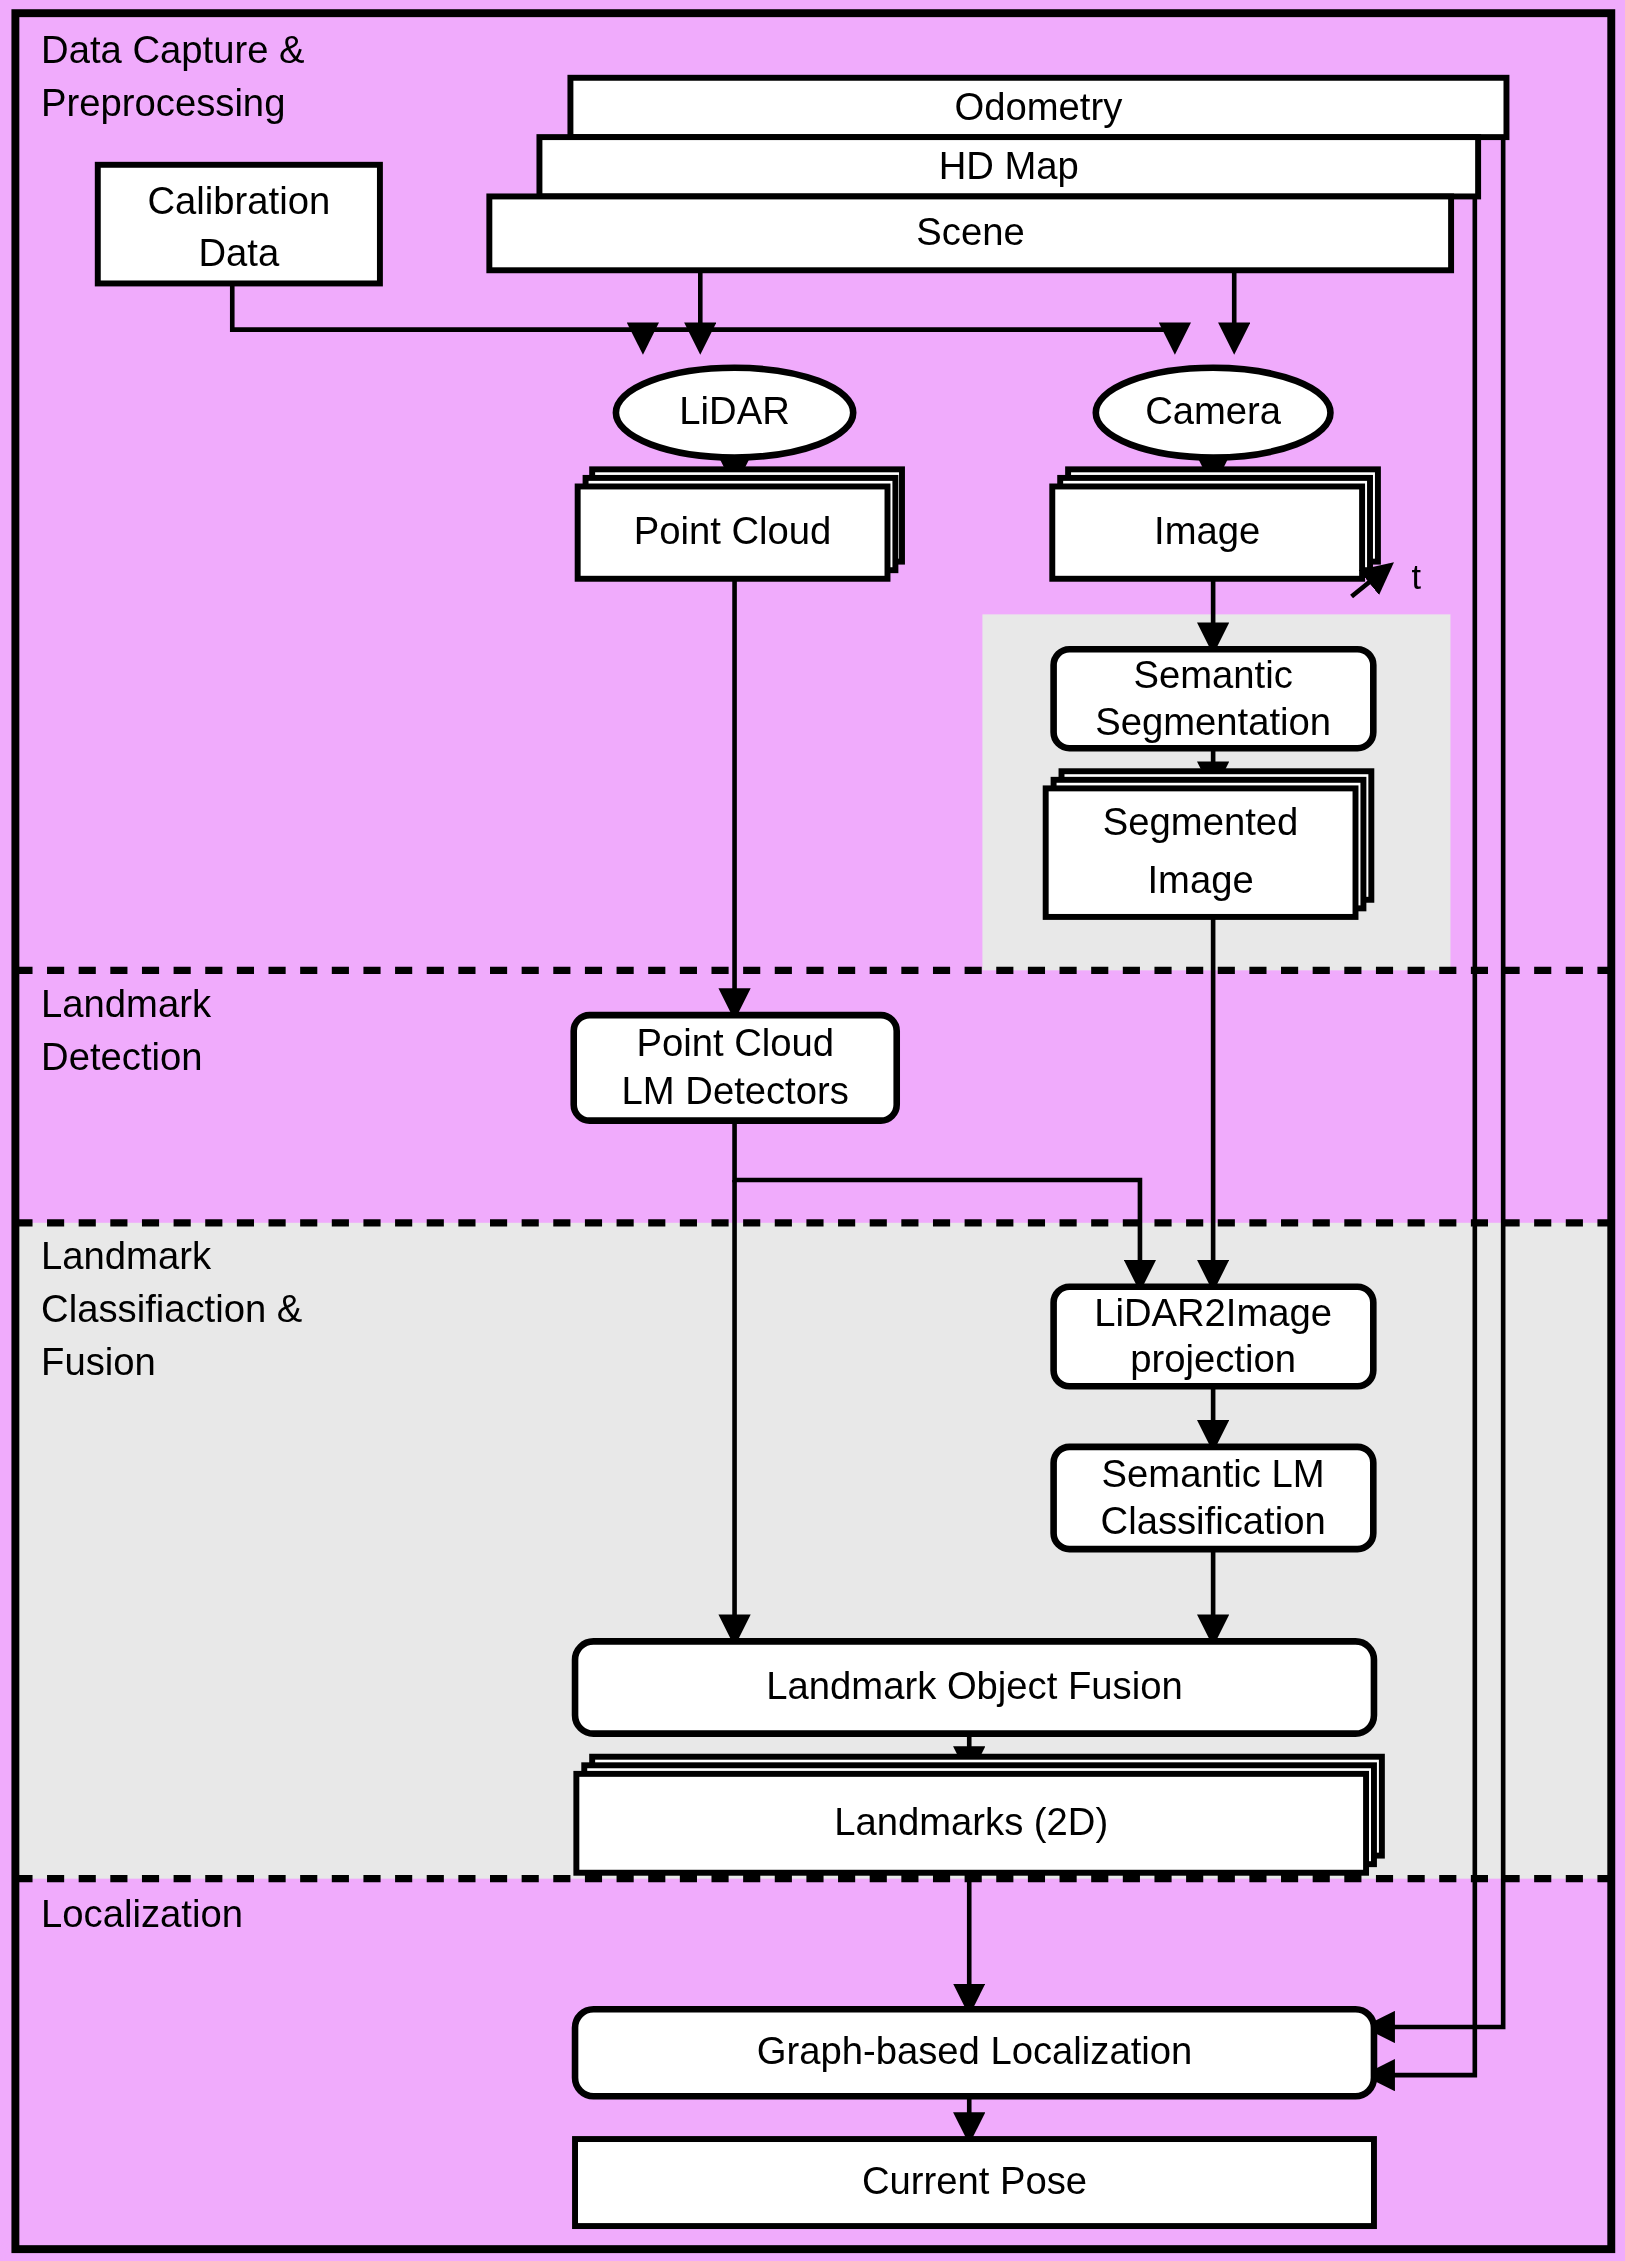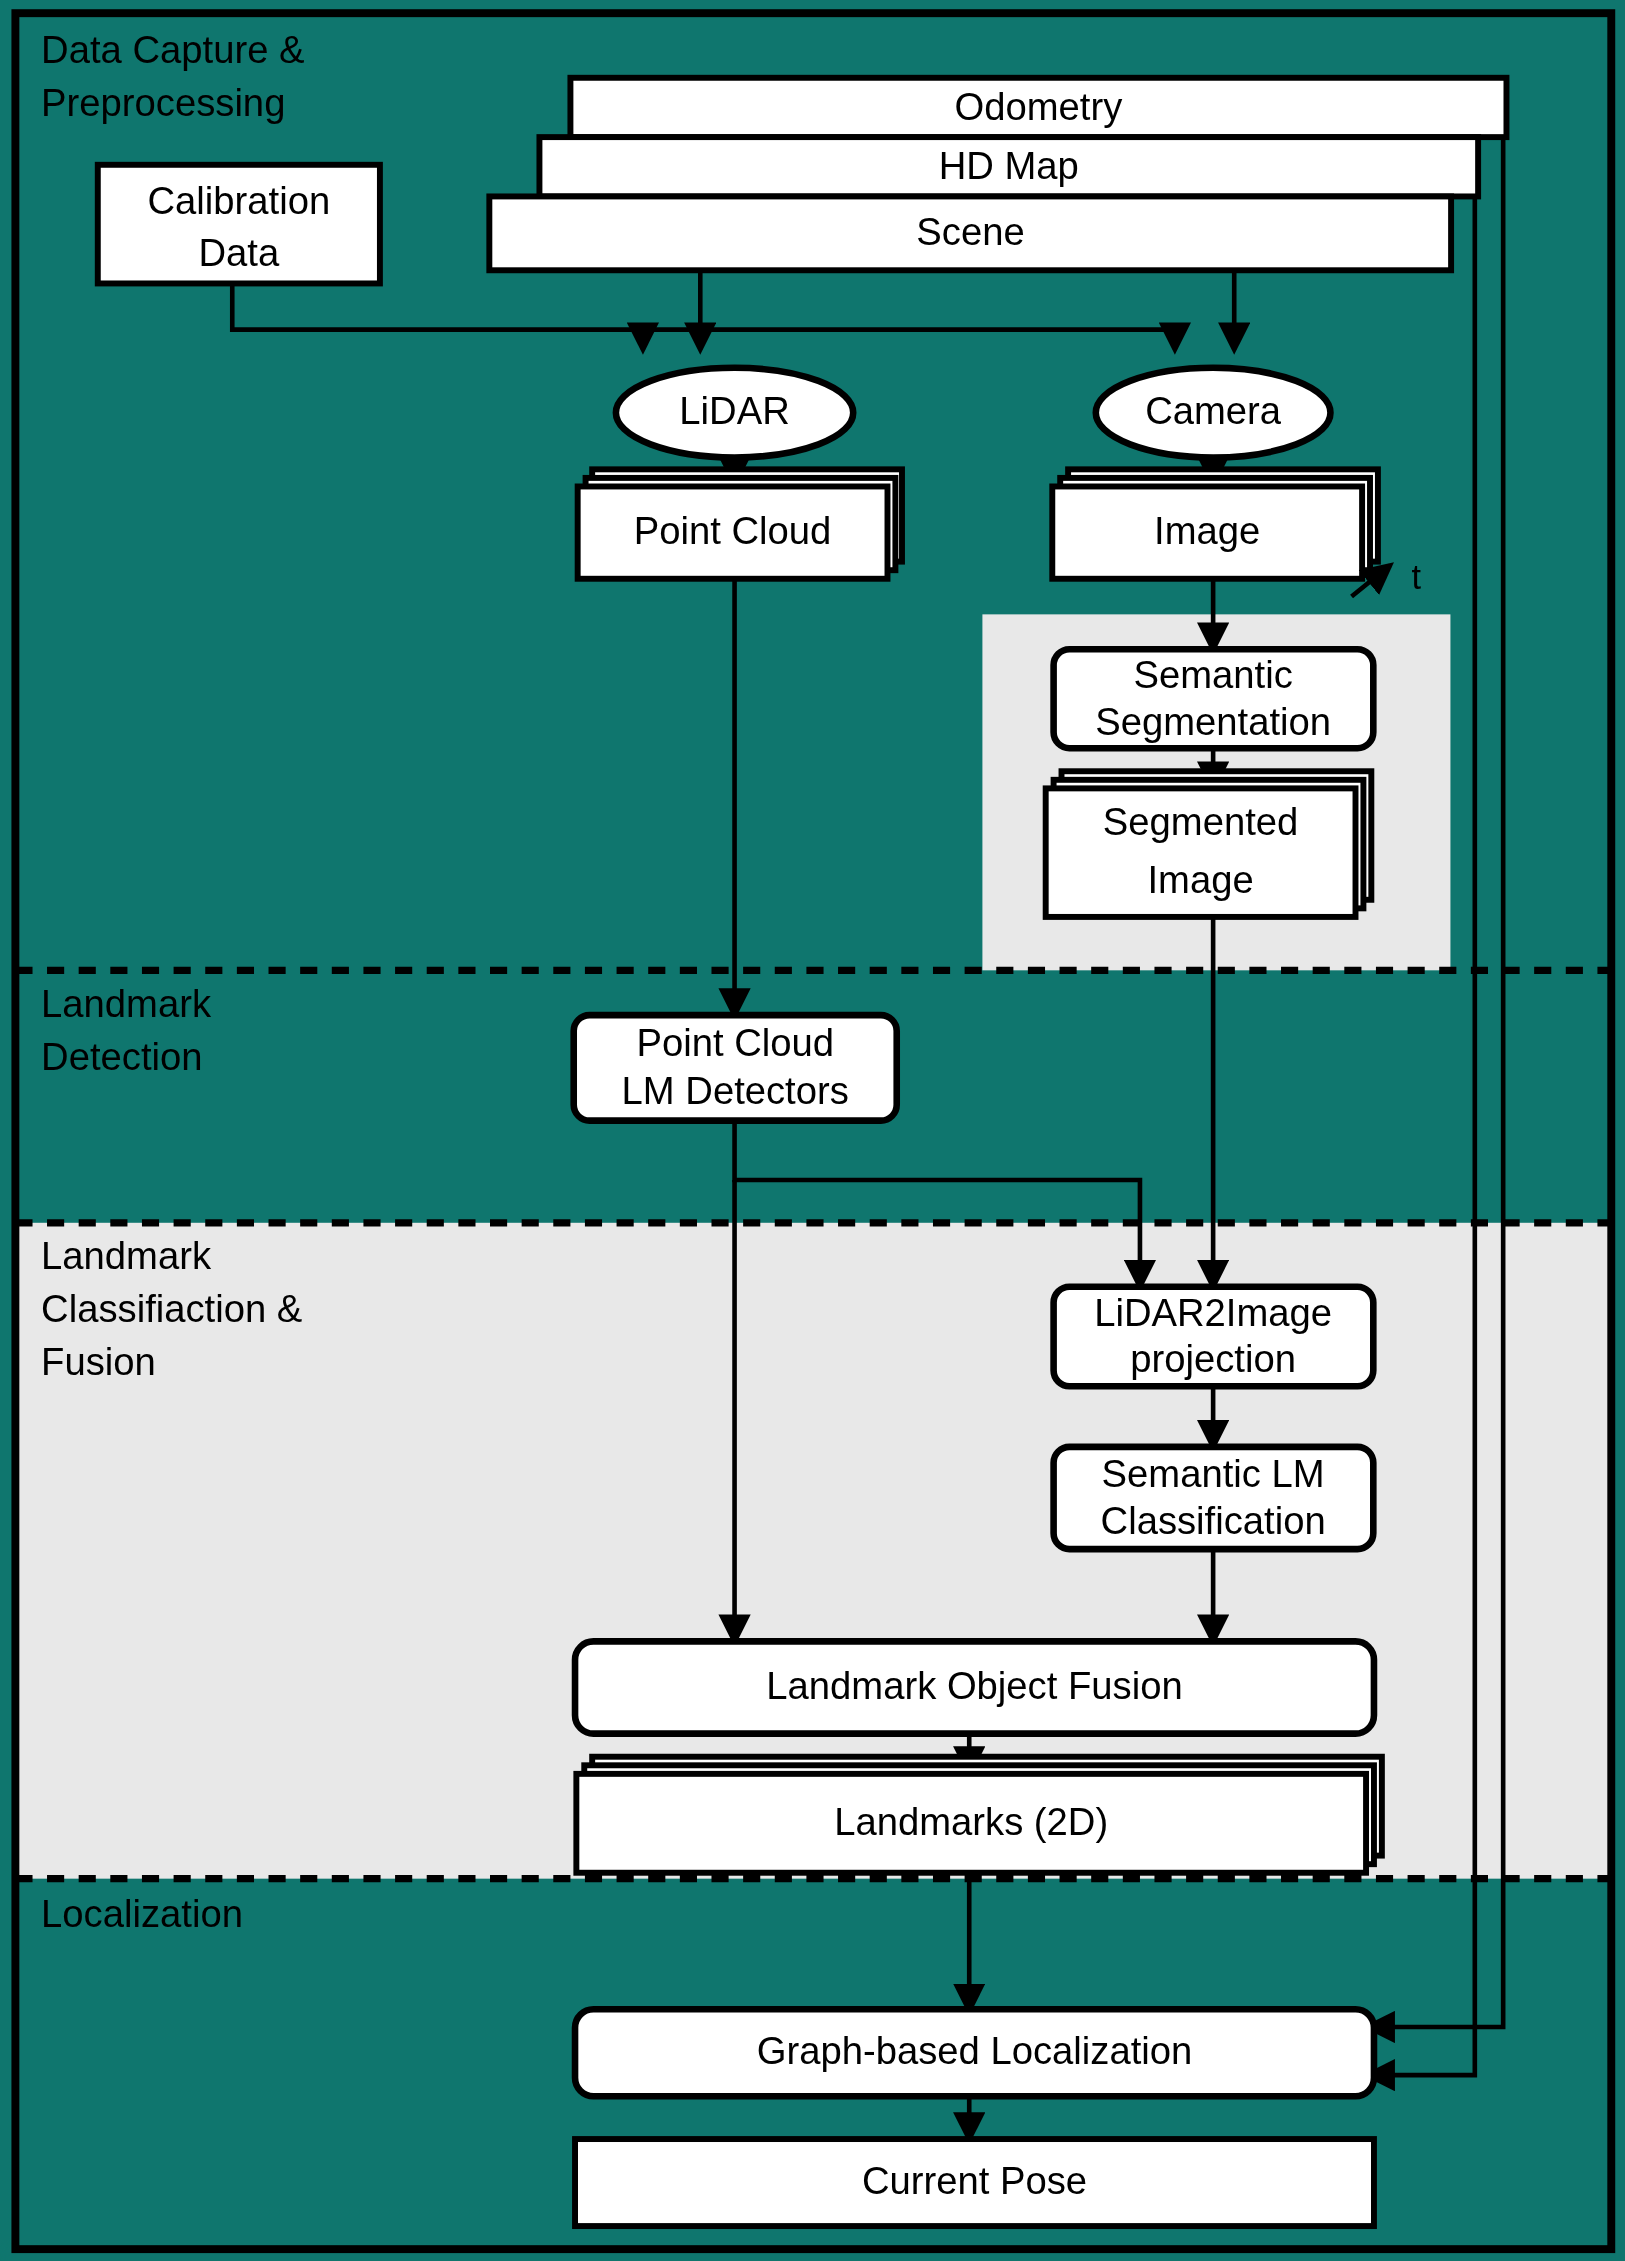--- a/index.html
+++ b/index.html
@@ -1,21 +1,21 @@
 <!DOCTYPE html>
 <html style="font-size:10.5px"><head>
 <meta charset="utf-8">
 <style>
   html, body { margin:0; padding:0; background:#ffffff; }
   body { font-family: "Liberation Sans", sans-serif; }
   #root {
     position: relative;
     width: 1626px;
     height: 2261px;
-    background: #0f766e;
+    background: #f0abfc;
     overflow: hidden;
   }
   svg#diagram { position:absolute; left:0; top:0; width:1626px; height:2261px; }
   .lbl {
     font-family: "Liberation Sans", sans-serif;
     fill: #000000;
     text-anchor: middle;
     dominant-baseline: middle;
   }
   .lbl-left {

